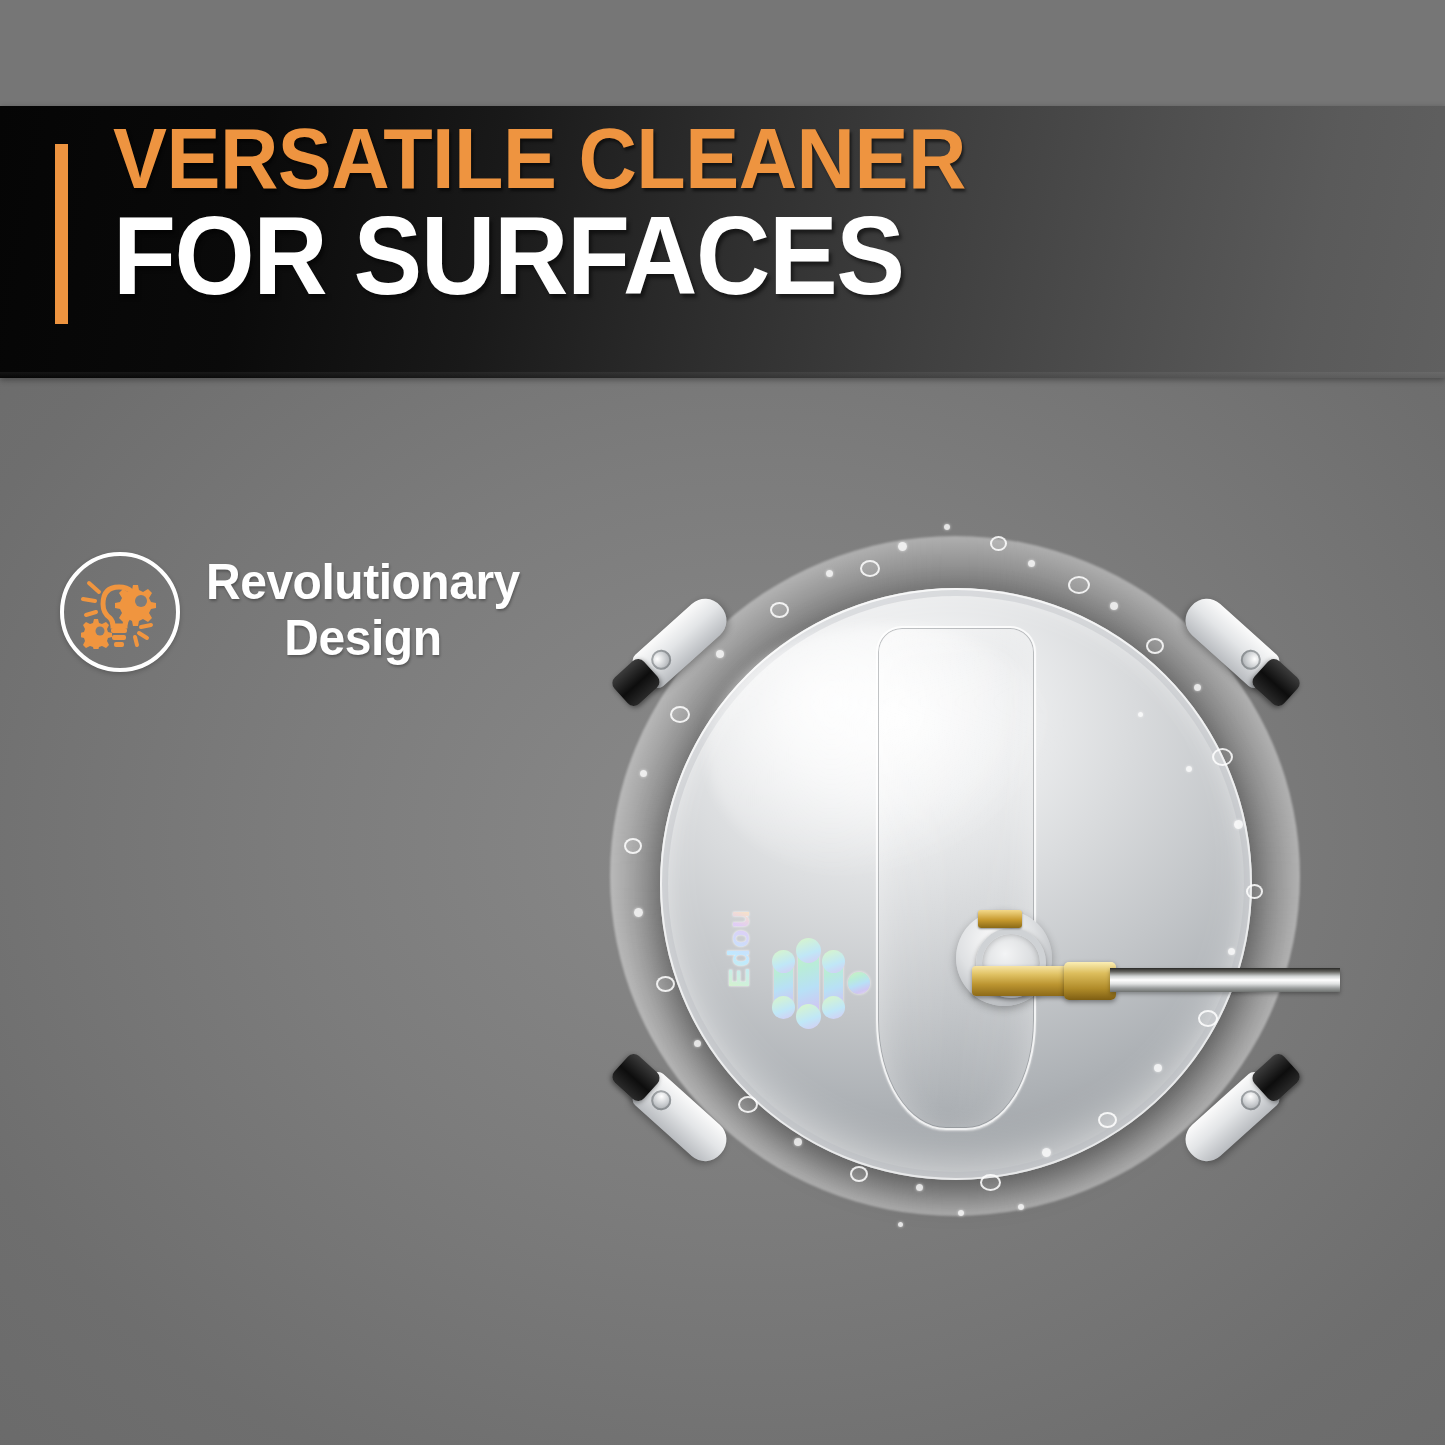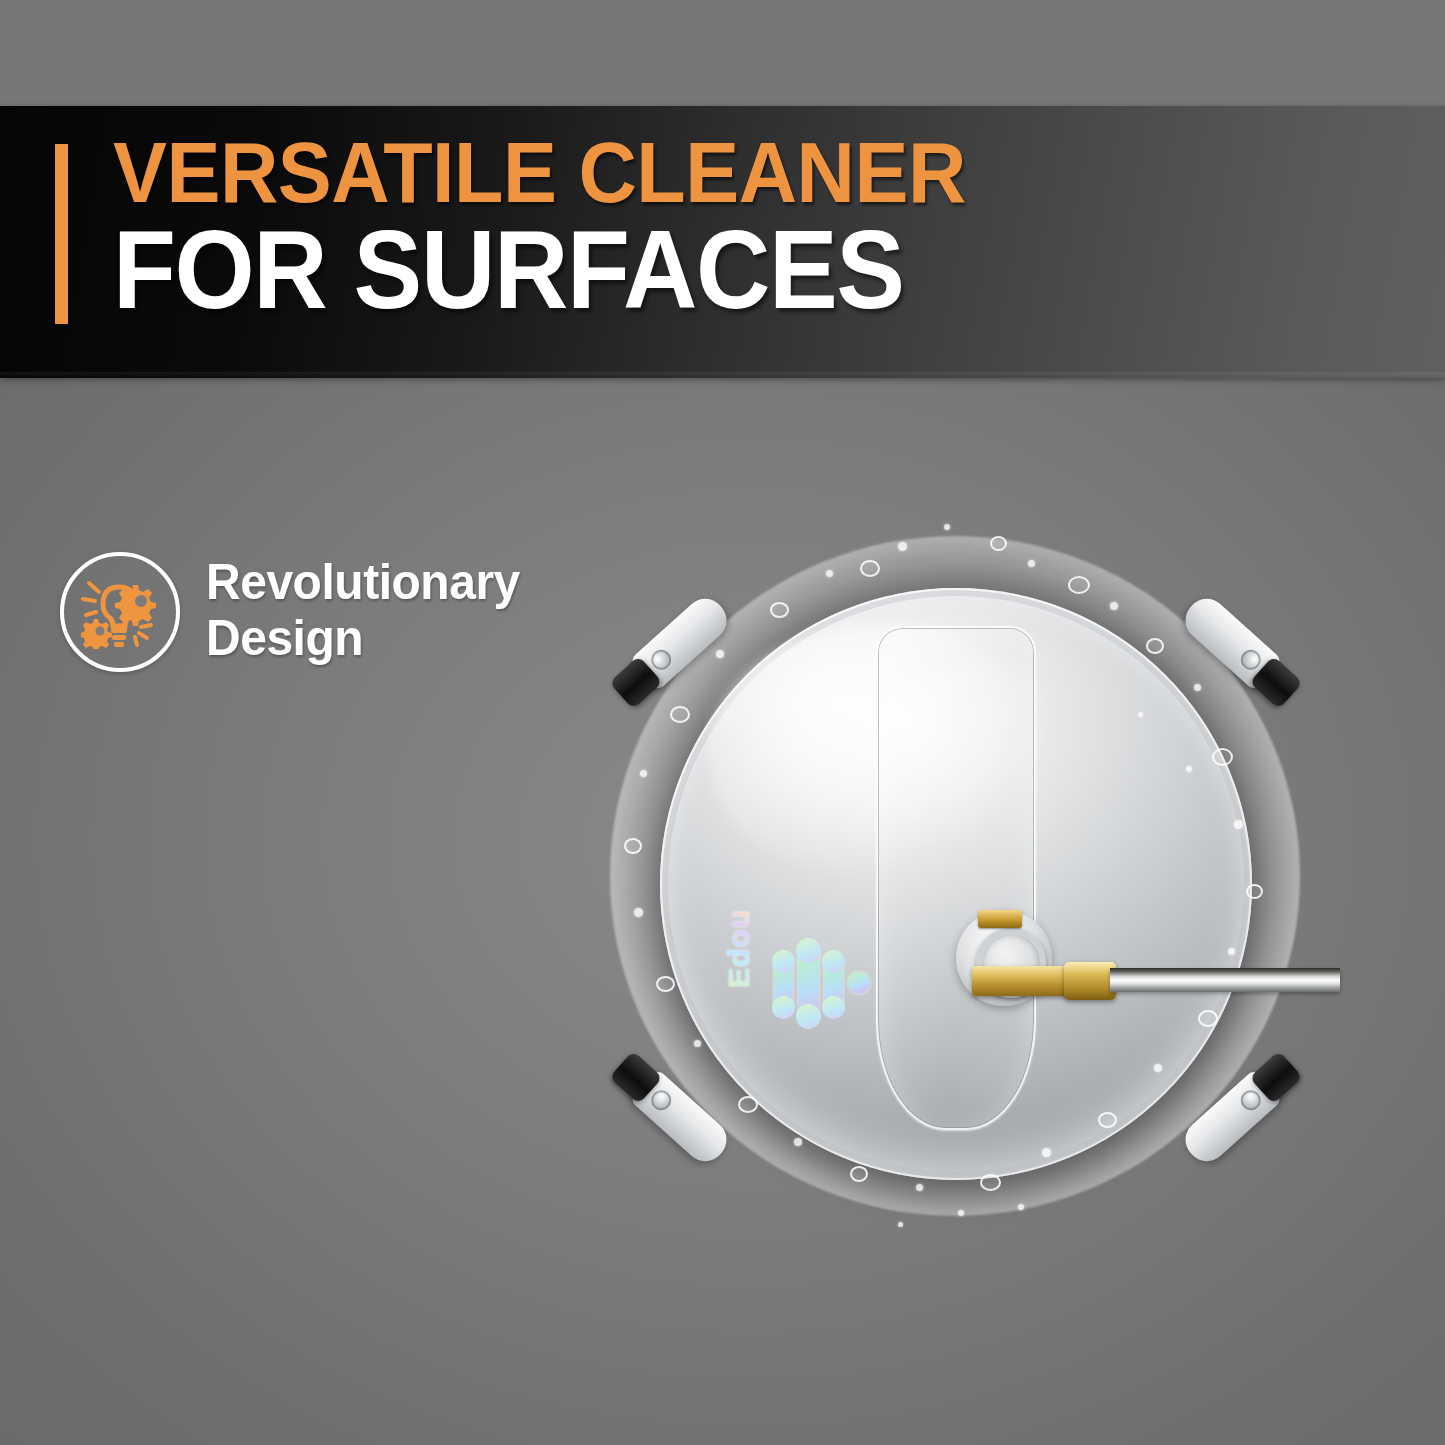--- a/index.html
+++ b/index.html
@@ -48,21 +48,21 @@
     background:linear-gradient(180deg, rgba(255,255,255,.06), rgba(255,255,255,0));
   }
   .accent-bar {
     position: absolute;
     left: 55px; top: 38px;
     width: 13px; height: 180px;
     background: #ee9440;
   }
   .head-text {
     position: absolute;
-    left: 113px; top: 24px;
+    left: 113px; top: 10px;
   }
   .head-line1 {
     color: #ee9440;
     font-size: 86px;
     line-height: 0.99;
     font-weight: 700;
     letter-spacing: -0.5px;
     transform: scaleX(0.94);
     transform-origin: left center;
     white-space: nowrap;
@@ -88,21 +88,21 @@
     top: 552px;
     width: 560px;
   }
   .feature {
     position: relative;
     min-height: 118px;
     margin-bottom: 52px;
     display: flex;
     align-items: flex-start;
   }
-  .feature:last-child { margin-bottom: 4px; }
+  .feature:last-child { margin-bottom: 4px; text-align: center; }
   .f-circle {
     flex: 0 0 auto;
     width: 112px;
     height: 112px;
     border: 4px solid #ffffff;
     border-radius: 50%;
     display: flex;
     align-items: center;
     justify-content: center;
     box-shadow: 0 2px 5px rgba(0,0,0,.22);

